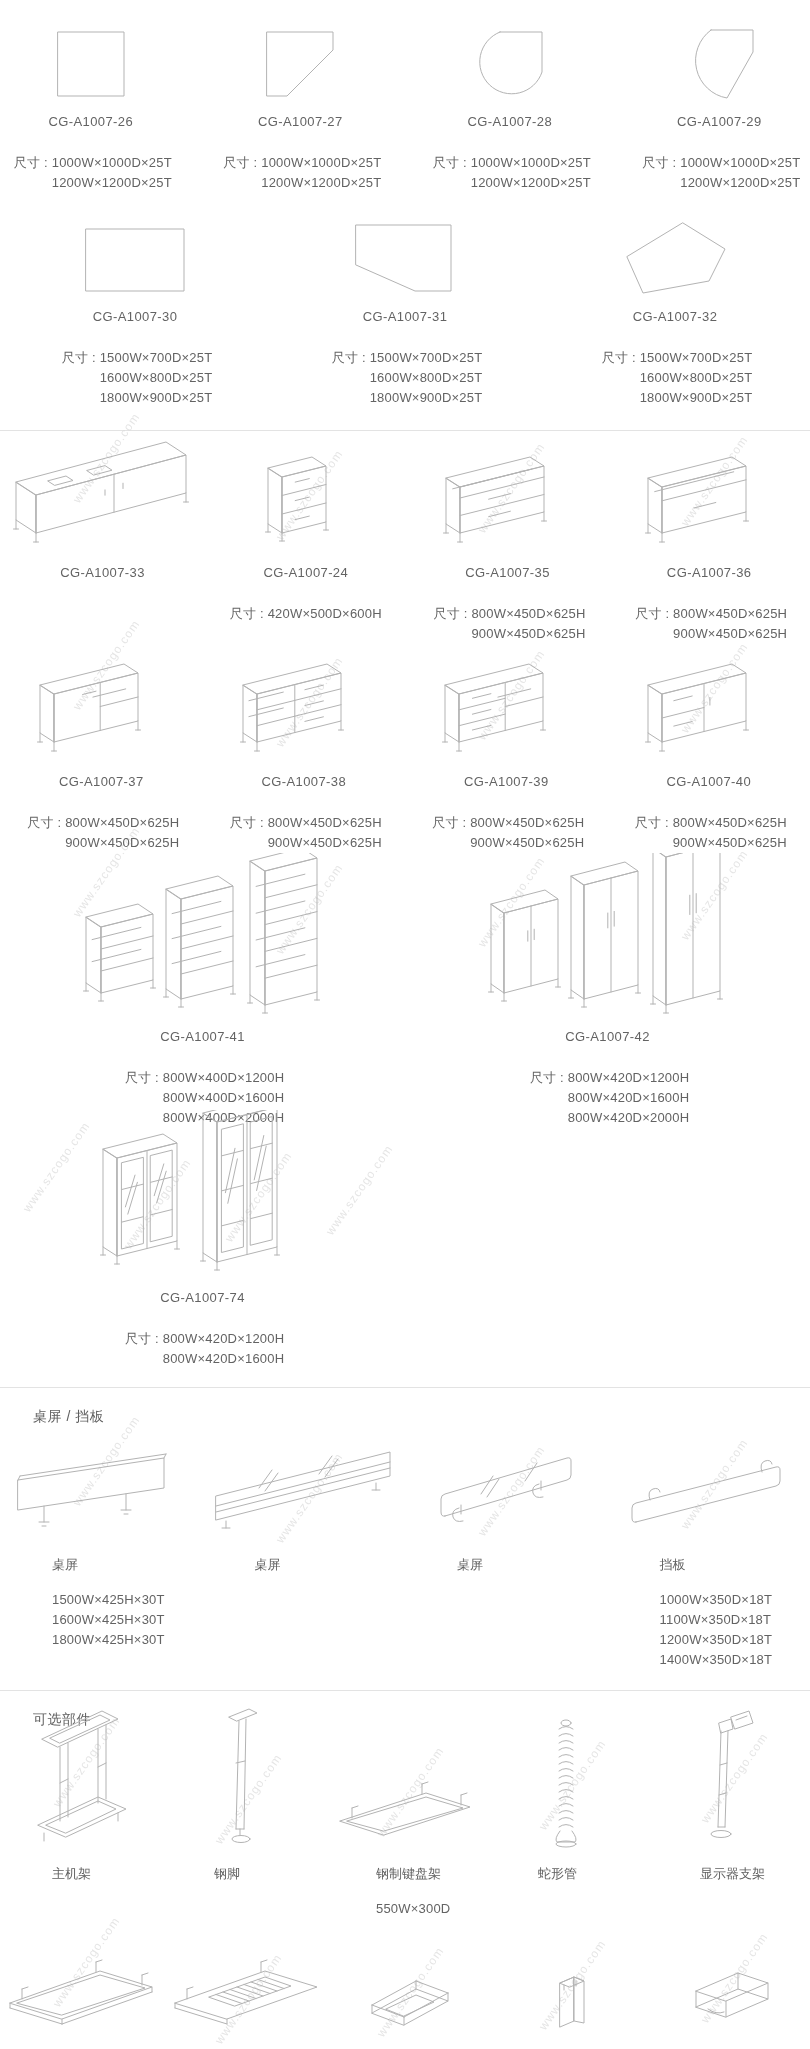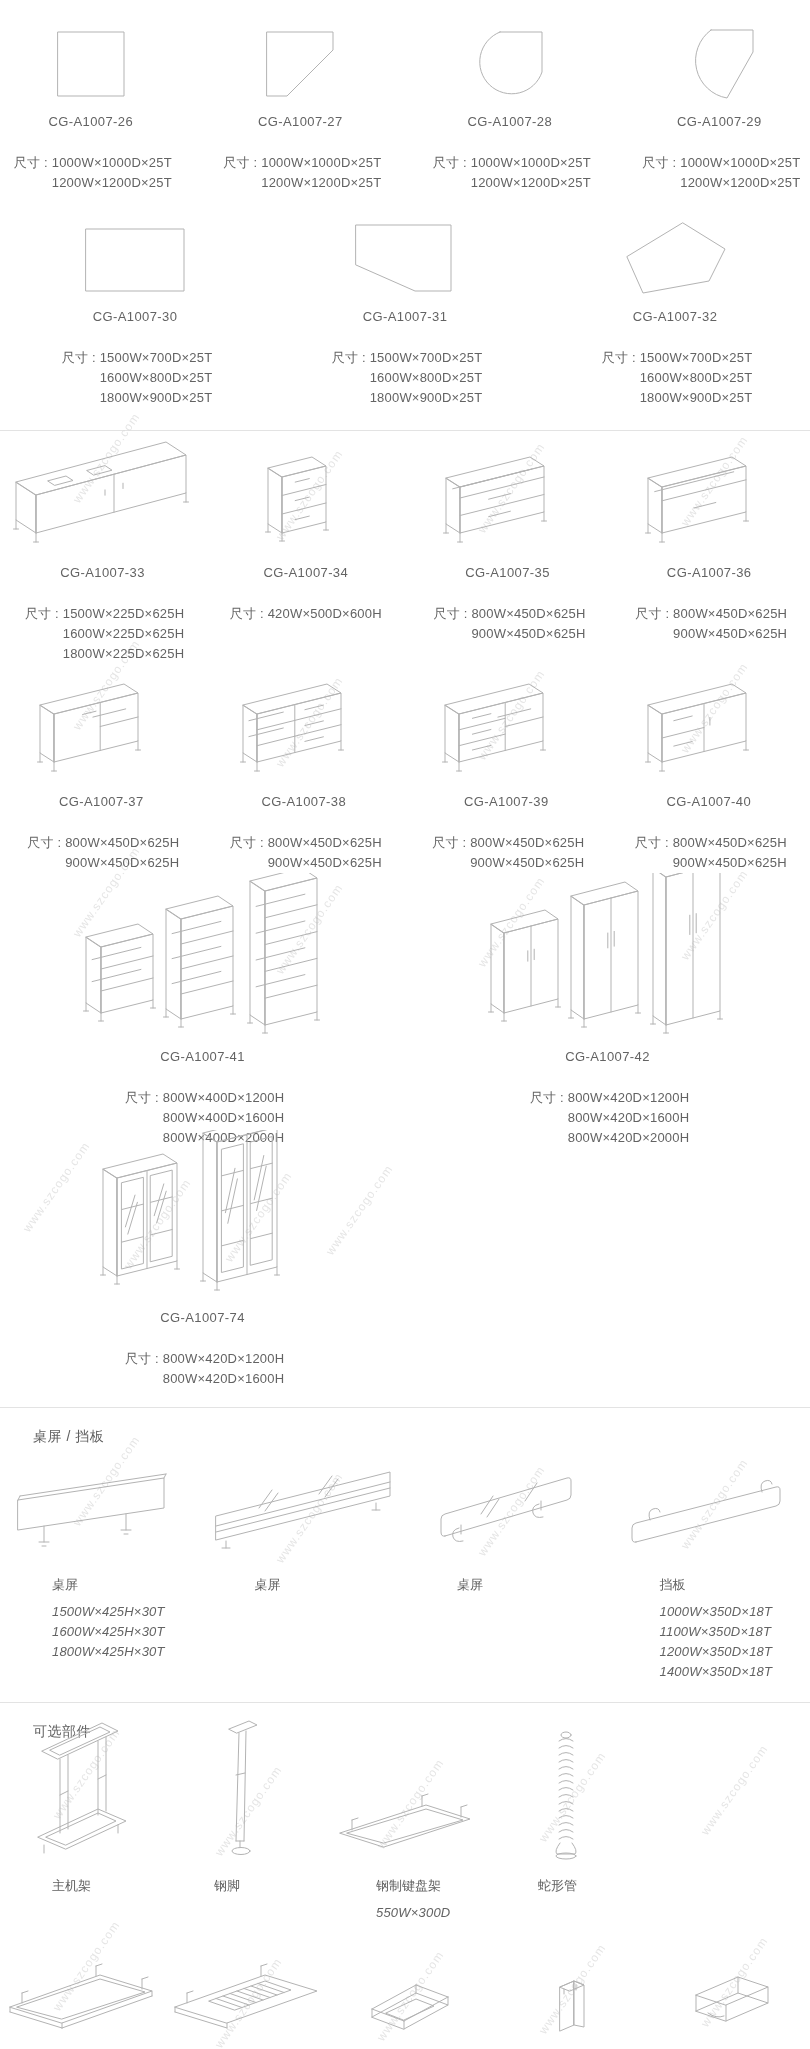--- a/index.html
+++ b/index.html
@@ -9,21 +9,21 @@
   .section-heading{font-size:14px;color:#5f5f5f;padding:20px 0 0 33px;letter-spacing:.5px;}
   .row{display:grid;position:relative;}
   .cell{text-align:center;position:relative;}
   .art{display:flex;align-items:flex-end;justify-content:center;}
   .art svg{display:block;}
   .code{font-size:13px;color:#636363;margin-top:10px;letter-spacing:.4px;}
   .dims{display:inline-block;text-align:right;font-size:13px;color:#636363;margin-top:24px;line-height:20px;letter-spacing:.2px;}
   .dim-line.cont{padding-left:42px;}
   .label-cell .item-label,.label-cell .dims{display:block;text-align:left;padding-left:52px;margin-right:0;}
   .item-label{font-size:13px;color:#5f5f5f;margin-top:12px;}
-  .label-cell .dims{margin-top:8px;font-style:italic;}
+  .label-cell .dims{margin-top:16px;}
   .wm{position:absolute;font-size:12px;color:#d4d4d4;opacity:.6;transform:rotate(-55deg);letter-spacing:1px;white-space:nowrap;pointer-events:none;z-index:0;}
   .cell{z-index:1;}
   .pad-bottom{height:18px;}
 </style>
 </head>
 <body>
 
 <div id="page">
     <div class="section-block">
       <div class="row" style="grid-template-columns: repeat(4, 1fr); margin-top: 0px; gap: 28px;">
@@ -99,41 +99,41 @@
                 <line x1="183.5" y1="63" x2="188.5" y2="63"></line>
                 <line x1="16" y1="81" x2="16" y2="90"></line>
                 <line x1="13.5" y1="90" x2="18.5" y2="90"></line>
                 <line x1="114" y1="35.2" x2="114" y2="73.2"></line>
                 <line x1="105" y1="50.9" x2="105" y2="56.2"></line>
                 <line x1="123" y1="44.2" x2="123" y2="49.5"></line>
                 <polygon points="55,46.3 73,41.5 66,37 48,41.8"></polygon>
                 <polygon points="94,36 112,31.2 105,26.6 87,31.4"></polygon>
               </svg>
             </span>
-          </div><div class="code">CG-A1007-33</div><div class="dims"><div class="dim-line"><span>尺寸 : </span><span>1500W×225D×625H</span></div><div class="dim-line cont"><span>1600W×225D×625H</span></div><div class="dim-line cont"><span>1800W×225D×625H</span></div></div></div>
+          </div><div class="code">CG-A1007-33</div></div>
         <div class="cell"><div class="art" style="height: 116px;">
             <span>
               <svg width="112" height="116" viewBox="0 0 112 116" fill="none" stroke="#b3b3b3" stroke-width="1" stroke-linejoin="round" stroke-linecap="round">
                 <polygon points="32,94 76,83 76,27 32,38"></polygon>
                 <polygon points="32,94 18,85 18,29 32,38"></polygon>
                 <polygon points="32,38 76,27 62,18 18,29"></polygon>
                 <line x1="32" y1="94" x2="32" y2="102"></line>
                 <line x1="29.5" y1="102" x2="34.5" y2="102"></line>
                 <line x1="76" y1="83" x2="76" y2="91"></line>
                 <line x1="73.5" y1="91" x2="78.5" y2="91"></line>
                 <line x1="18" y1="85" x2="18" y2="93"></line>
                 <line x1="15.5" y1="93" x2="20.5" y2="93"></line>
                 <line x1="32" y1="56.5" x2="76" y2="45.5"></line>
                 <line x1="32" y1="75" x2="76" y2="64"></line>
                 <line x1="45.2" y1="43.1" x2="59.3" y2="39.6"></line>
                 <line x1="45.2" y1="61.6" x2="59.3" y2="58.1"></line>
                 <line x1="45.2" y1="80.6" x2="59.3" y2="77.1"></line>
               </svg>
             </span>
-          </div><div class="code">CG-A1007-34</div><div class="dims"><div class="dim-line"><span>尺寸 : </span><span>420W×500D×600H</span></div></div></div>
+          </div><div class="code">CG-A1007-24</div><div class="dims"><div class="dim-line"><span>尺寸 : </span><span>420W×500D×600H</span></div></div></div>
         <div class="cell"><div class="art" style="height: 116px;">
             <span>
               <svg width="150" height="116" viewBox="0 0 150 116" fill="none" stroke="#b3b3b3" stroke-width="1" stroke-linejoin="round" stroke-linecap="round">
                 <polygon points="28,94 112,73 112,27 28,48"></polygon>
                 <polygon points="28,94 14,85 14,39 28,48"></polygon>
                 <polygon points="28,48 112,27 98,18 14,39"></polygon>
                 <line x1="28" y1="94" x2="28" y2="103"></line>
                 <line x1="25.5" y1="103" x2="30.5" y2="103"></line>
                 <line x1="112" y1="73" x2="112" y2="82"></line>
                 <line x1="109.5" y1="82" x2="114.5" y2="82"></line>
@@ -588,20 +588,38 @@
                 <path d="M20,100 q7,-5 14,0"></path>
                 <path d="M20,107 q7,-5 14,0"></path>
                 <path d="M20,114 q7,-5 14,0"></path>
                 <path d="M21,118 q-6,8 -3,11 l18,0 q3,-3 -3,-11"></path>
                 <ellipse cx="27" cy="131" rx="10" ry="3"></ellipse>
               </svg>
             </span>
           </div>
           <div class="item-label">蛇形管</div>
         </div>
+        <div class="cell label-cell">
+          <div class="art" style="height: 110px;">
+            <span>
+              <svg width="76" height="150" viewBox="0 0 76 150" fill="none" stroke="#b3b3b3" stroke-width="1" stroke-linejoin="round" stroke-linecap="round">
+                <line x1="30" y1="28" x2="27" y2="124"></line>
+                <line x1="37" y1="28" x2="34" y2="124"></line>
+                <line x1="29" y1="62" x2="36" y2="60"></line>
+                <line x1="28" y1="92" x2="35" y2="90"></line>
+                <polygon points="28,20 40,16 42,26 30,30"></polygon>
+                <polygon points="40,14 58,8 62,20 44,26"></polygon>
+                <line x1="45" y1="17" x2="56" y2="13"></line>
+                <line x1="27" y1="124" x2="34" y2="124"></line>
+                <ellipse cx="30" cy="131" rx="10" ry="3.5"></ellipse>
+              </svg>
+            </span>
+          </div>
+          <div class="item-label">显示器支架</div>
+        </div>
       </div>
       <div class="row" style="grid-template-columns: repeat(5, 1fr); margin-top: 24px;">
         <span class="wm" style="left: 33px; top: 12px;">www.szcogo.com</span>
         <span class="wm" style="left: 195px; top: 49px;">www.szcogo.com</span>
         <span class="wm" style="left: 357px; top: 42px;">www.szcogo.com</span>
         <span class="wm" style="left: 519px; top: 35px;">www.szcogo.com</span>
         <span class="wm" style="left: 681px; top: 28px;">www.szcogo.com</span>
         <div class="cell label-cell">
           <div class="art" style="height: 96px;">
             <span>

